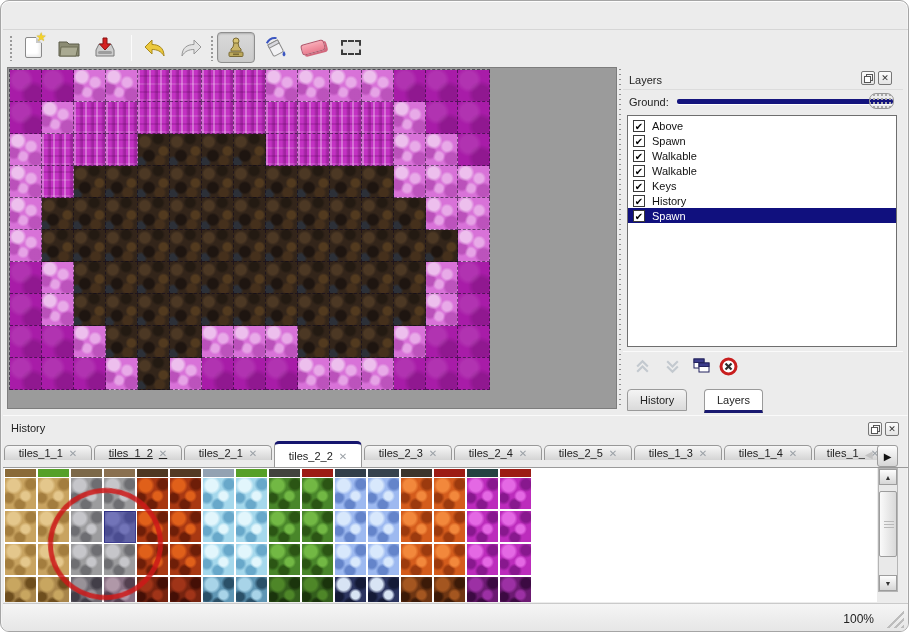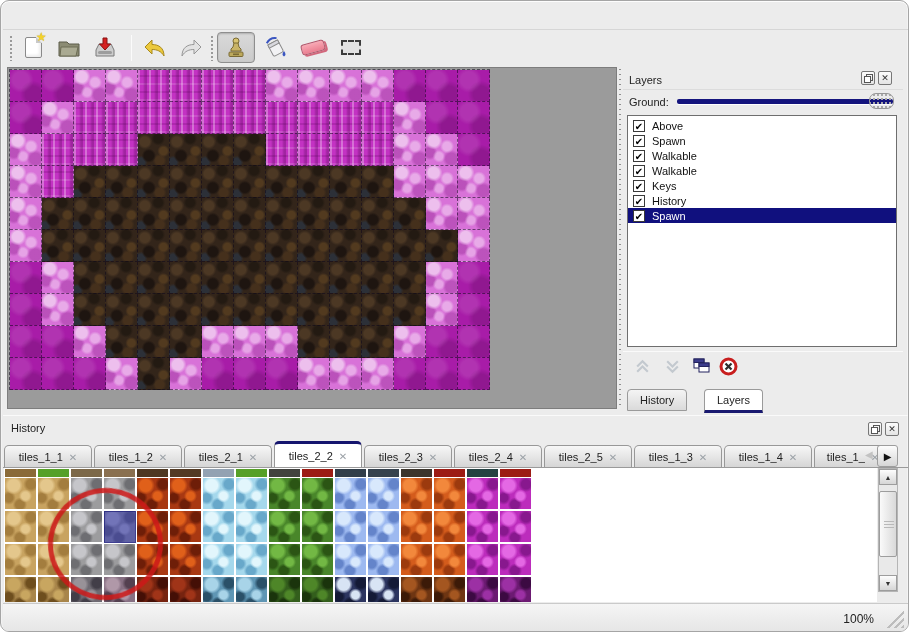--- a/index.html
+++ b/index.html
@@ -84,21 +84,21 @@
 
   #layer-btnrow-line { left:622px; top:350px; width:280px; height:1px; background:#d8d8d8; border-bottom:1px solid #fafafa; }
   .lyr-toolbtn { position:absolute; top:355px; width:22px; height:20px; display:flex; align-items:center; justify-content:center; }
 
   .ltab { position:absolute; height:22px; padding:0 12px; font-size:11px; color:#222; display:flex; align-items:center;
     border:1px solid #9a9a9a; border-radius:4px 4px 0 0; background:linear-gradient(#f4f4f4,#dadada); }
   .ltab.active { background:#fff; border-bottom:3px solid #191970; height:24px; }
 
   
   #tilesets-hdr-line { left:2px; top:414px; width:905px; height:1px; background:#cfcfcf; border-bottom:1px solid #fafafa; }
-  .ttab { position:absolute; top:444px; height:23px; width:88px; font-size:11px; color:#222;
+  .ttab { position:absolute; top:444px; height:15px; width:88px; font-size:11px; color:#222;
     display:flex; align-items:center; justify-content:center; gap:6px; overflow:hidden;
     border:1px solid #989898; border-bottom:none; border-radius:5px 5px 0 0; background:linear-gradient(#f7f7f7,#d4d4d4); }
   .ttab.active { top:440px; height:27px; background:#fff; border-top:3px solid #15156e; }
   .tab-x { color:#9aa0a6; font-weight:bold; font-size:10px; }
   #tabbar-line { left:2px; top:466px; width:905px; height:1px; background:#9a9a9a; }
 
   #tileset-canvas { left:3px; top:467px; width:873px; height:134px; background:#fff; overflow:hidden; }
   .ts-cell { position:absolute; width:31px; height:31px; }
   #ts-selected { position:absolute; width:32px; height:32px; background:rgba(45,50,170,0.55); box-shadow:inset 0 0 0 1px rgba(30,30,120,.7); }
   #red-circle { position:absolute; left:44px; top:20px; width:115px; height:112px; border:5px solid rgba(204,24,24,.85);
@@ -432,21 +432,21 @@
       <rect x="0.5" y="2.5" width="6" height="6" fill="#fff" stroke="#555"></rect>
     </svg>
   </div>
   <div class="abs winbtn" style="left:884px;top:421px">✕</div>
 
   <div id="tileset-tabs">
       <div class="ttab" style="left: 3px;">
         <span>tiles_1_1</span>
         <span class="tab-x">✕</span>
       </div>
-      <div class="ttab" style="left: 93px;">
+      <div class="ttab" style="left: 93px; text-decoration: underline;">
         <span>tiles_1_2</span>
         <span class="tab-x">✕</span>
       </div>
       <div class="ttab" style="left: 183px;">
         <span>tiles_2_1</span>
         <span class="tab-x">✕</span>
       </div>
       <div class="ttab active" style="left: 273px;">
         <span>tiles_2_2</span>
         <span class="tab-x">✕</span>

